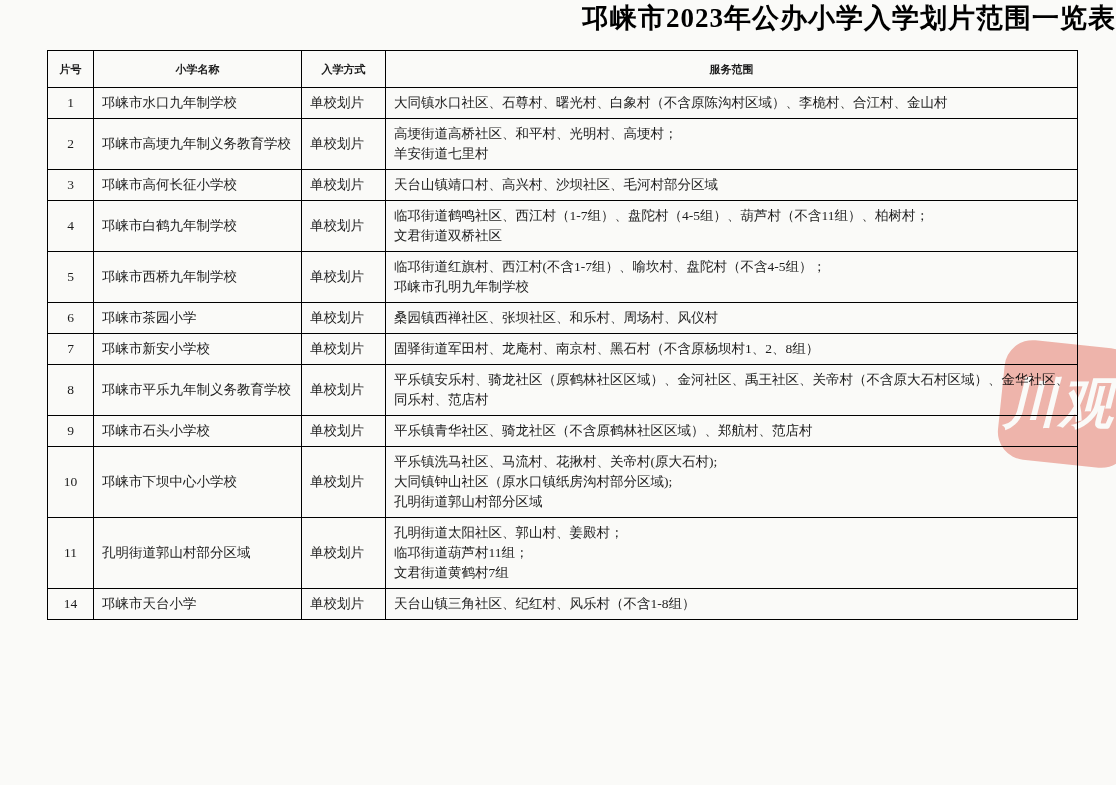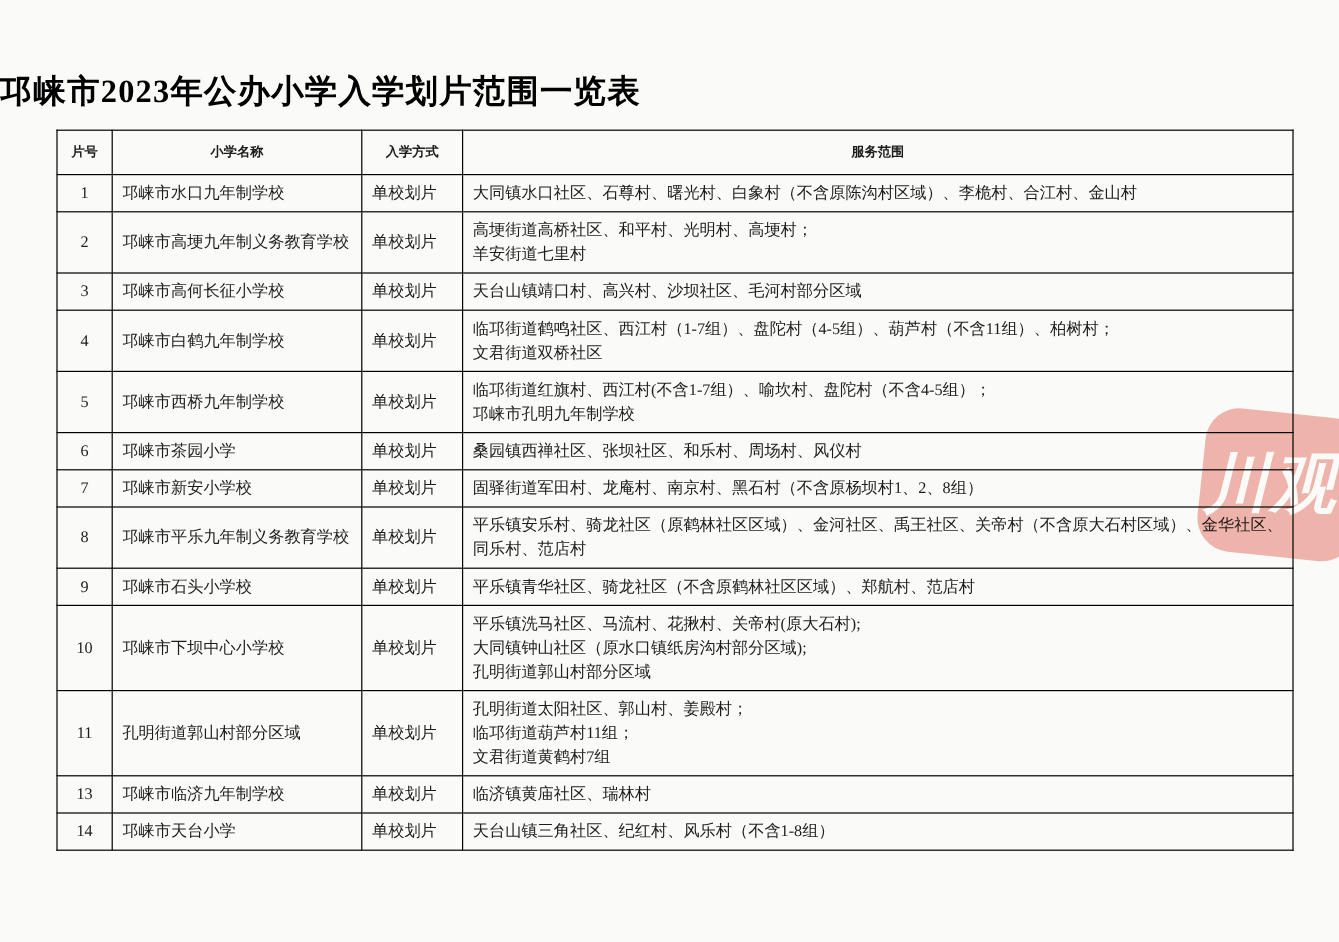--- a/index.html
+++ b/index.html
@@ -8,23 +8,22 @@
     height: 785px;
     background: #fafaf8;
     overflow: hidden;
     position: relative;
     font-family: "Liberation Serif", "DejaVu Serif", serif;
     color: #1c1c1c;
   }
   .page { position: relative; width: 1116px; height: 785px; }
   .title {
     margin: 0;
-    padding-top: 58px;
     padding-bottom: 14px;
-    text-align: left;
+    text-align: right;
     font-size: 27px;
     font-weight: bold;
     color: #000;
     letter-spacing: 1px;
   }
   table.zone-table {
     border-collapse: collapse;
     table-layout: fixed;
     margin-left: 47px;
     width: 1030px;
@@ -186,28 +185,20 @@
           <td class="c-no">11</td>
           <td class="c-school">孔明街道郭山村部分区域</td>
           <td class="c-method">单校划片</td>
           <td class="c-svc">
             <div class="svc-line">孔明街道太阳社区、郭山村、姜殿村；</div>
             <div class="svc-line">临邛街道葫芦村11组；</div>
             <div class="svc-line">文君街道黄鹤村7组</div>
           </td>
         </tr>
         <tr>
-          <td class="c-no">13</td>
-          <td class="c-school">邛崃市临济九年制学校</td>
-          <td class="c-method">单校划片</td>
-          <td class="c-svc">
-            <div class="svc-line">临济镇黄庙社区、瑞林村</div>
-          </td>
-        </tr>
-        <tr>
           <td class="c-no">14</td>
           <td class="c-school">邛崃市天台小学</td>
           <td class="c-method">单校划片</td>
           <td class="c-svc">
             <div class="svc-line">天台山镇三角社区、纪红村、风乐村（不含1-8组）</div>
           </td>
         </tr>
       </tbody>
   </table>
 

